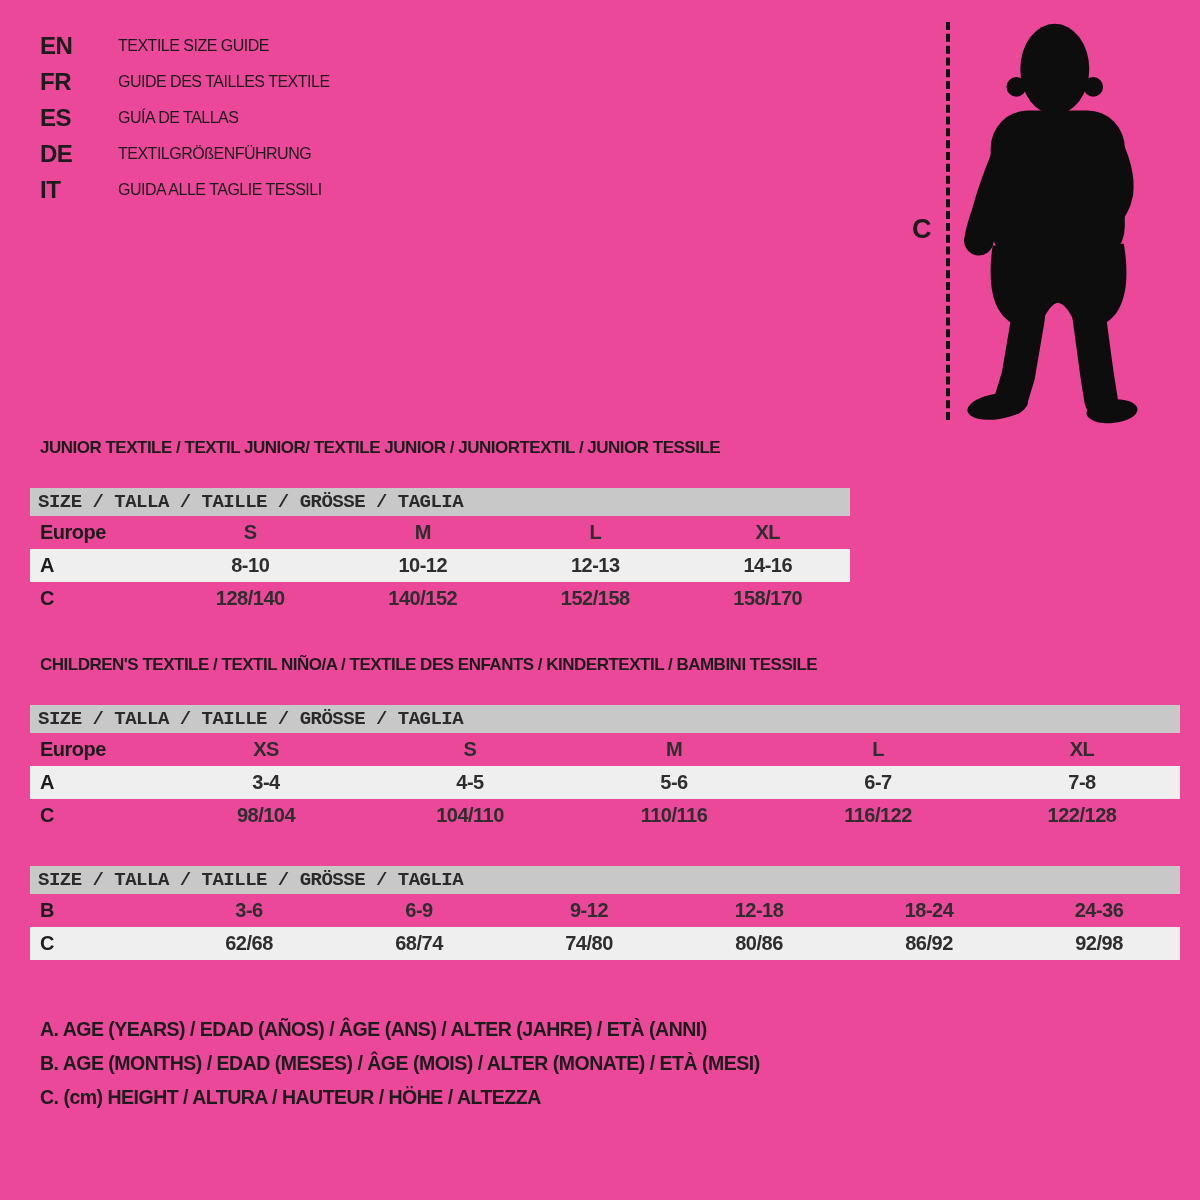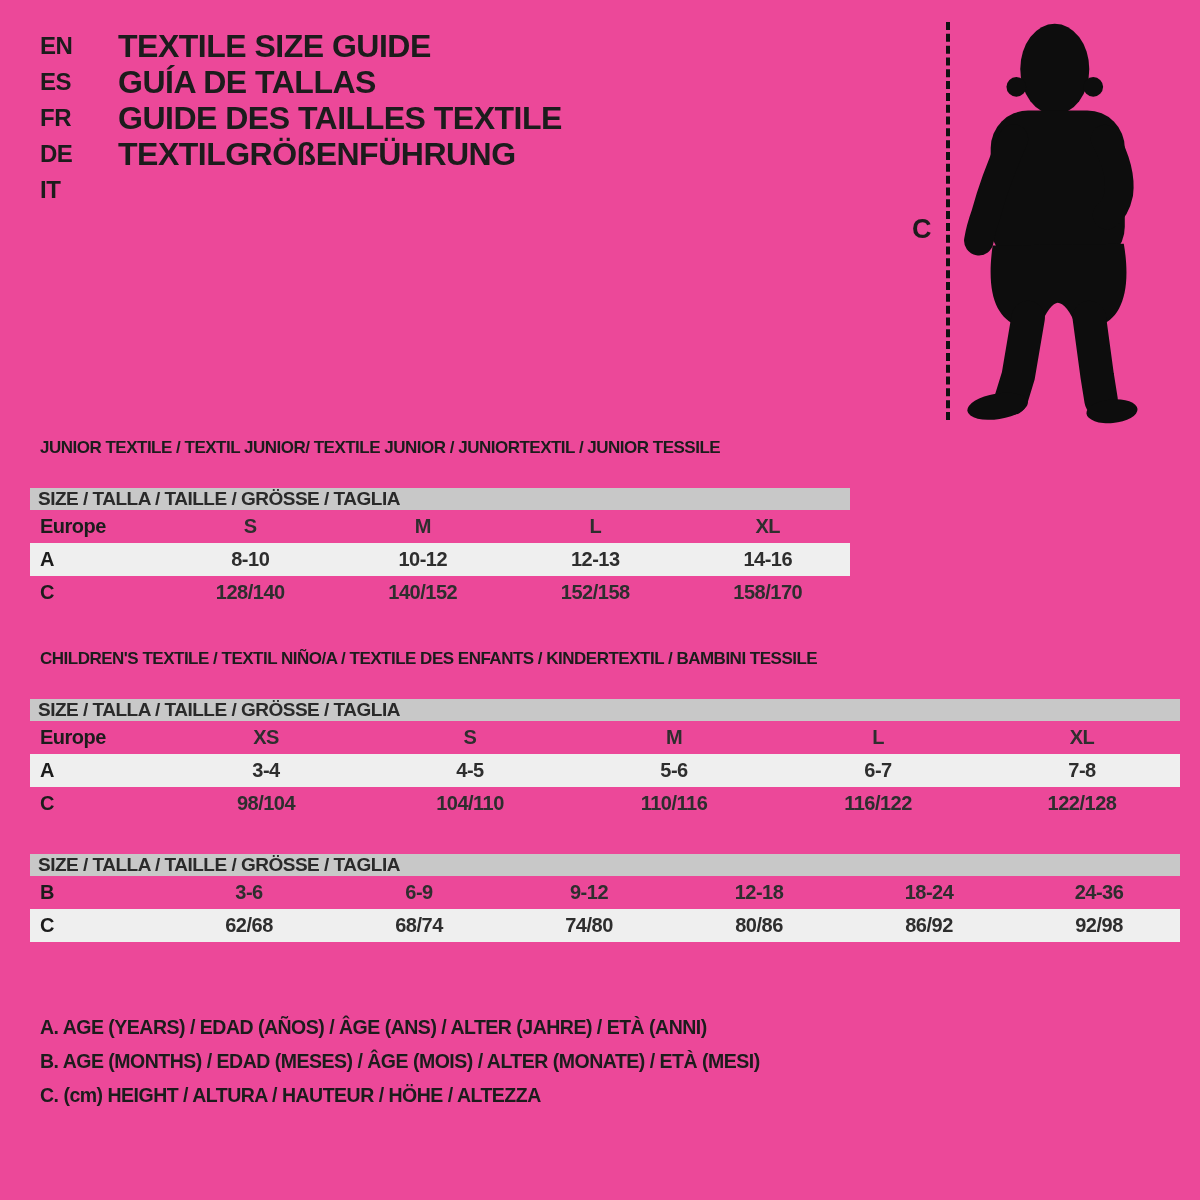--- a/index.html
+++ b/index.html
@@ -16,21 +16,21 @@
   }
 
   
   .lang-table { margin-left: 10px; }
   .lang-row { display: flex; height: 36px; align-items: center; }
   .lang-code {
     width: 78px;
     font-size: 24px; font-weight: 700; letter-spacing: -0.5px;
   }
   .lang-title {
-    font-size: 32px; font-weight: 700; letter-spacing: -0.5px;
+    font-size: 16px; font-weight: 400; letter-spacing: -0.5px;
   }
 
   
   .figure {
     position: absolute;
     left: 878px; top: 6px;
     width: 322px; height: 424px;
   }
   .measure-line {
     position: absolute;
@@ -56,71 +56,73 @@
   .section-children { margin-top: 34px; }
   .section-babies   { margin-top: 34px; }
   .section-junior .section-title,
   .section-children .section-title { margin-bottom: 24px; }
   .section-babies .section-title-block { margin-bottom: 20px; }
 
   
   .size-table { width: 1150px; }
   .size-table.narrow { width: 820px; }
   .size-bar {
-    height: 22px;
+    height: 28px;
     background: #c8c8c8;
     display: flex; align-items: center;
     padding-left: 8px;
     font-size: 19px; font-weight: 700; letter-spacing: -0.5px;
     color: #2a2a2a;
+    font-family: Liberation Mono, monospace;
   }
   .t-row { display: flex; height: 33px; align-items: center; gap: 8px; }
   .t-row:nth-child(even) { background: #efefef; }
   .t-label {
     width: 130px; padding-left: 10px;
     font-size: 20px; font-weight: 700; letter-spacing: -0.5px;
   }
   .t-cell {
     flex: 1; text-align: center;
     font-size: 20px; font-weight: 600; letter-spacing: -0.5px;
     color: #2e2e2e;
   }
 
   
-  .legend { margin-top: 68px; margin-left: 10px; }
+  .legend { margin-top: 52px; margin-left: 10px; }
   .legend-line {
     font-size: 19.5px; font-weight: 700; letter-spacing: -0.5px;
     line-height: 34px;
     white-space: nowrap;
   }
 </style>
 </head>
 <body>
 
 <div class="page">
 
   <div class="lang-table">
     <div class="lang-row">
       <span class="lang-code">EN</span>
       <span class="lang-title">TEXTILE SIZE GUIDE</span>
     </div>
     <div class="lang-row">
+      <span class="lang-code">FR</span>
+      <span class="lang-title">GUIDE DES TAILLES TEXTILE</span>
+    </div>
+    <div class="lang-row">
       <span class="lang-code">ES</span>
       <span class="lang-title">GUÍA DE TALLAS</span>
     </div>
     <div class="lang-row">
-      <span class="lang-code">FR</span>
-      <span class="lang-title">GUIDE DES TAILLES TEXTILE</span>
-    </div>
-    <div class="lang-row">
       <span class="lang-code">DE</span>
       <span class="lang-title">TEXTILGRÖßENFÜHRUNG</span>
     </div>
     <div class="lang-row">
       <span class="lang-code">IT</span>
+      <span class="lang-title">GUIDA ALLE TAGLIE TESSILI</span>
     </div>
   </div>
 
   <div class="figure">
     <div class="measure-line"></div>
     <span class="measure-label">C</span>
     <svg class="silhouette" width="322" height="424" viewBox="0 0 322 430" aria-hidden="true">
       <g fill="#0d0d0d" stroke="none">
         <ellipse cx="177" cy="64" rx="35" ry="46"></ellipse>
         <circle cx="138" cy="82" r="10"></circle>

